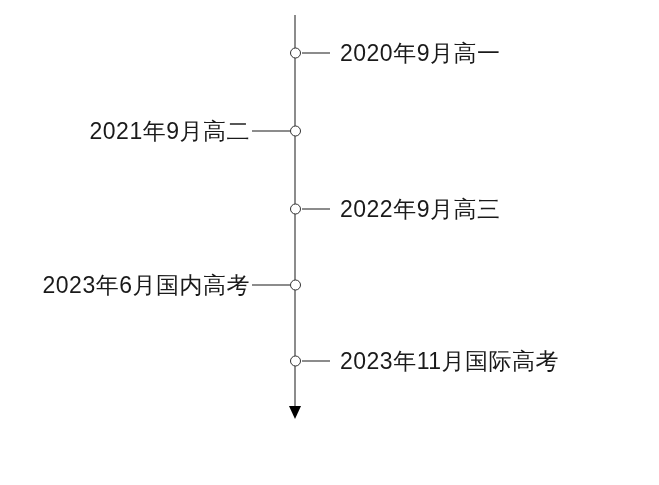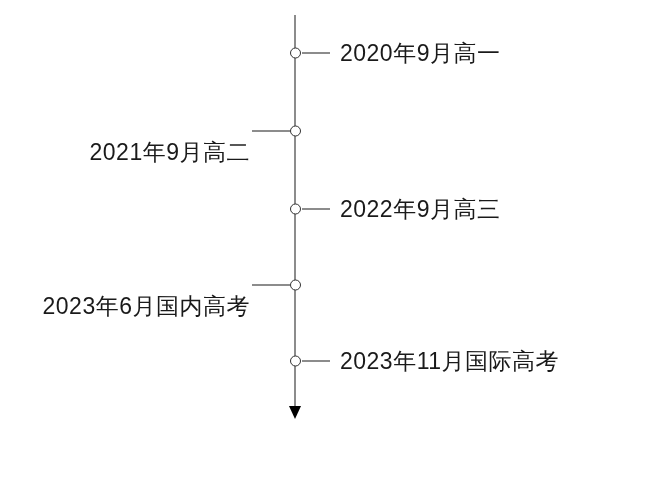--- a/index.html
+++ b/index.html
@@ -68,21 +68,21 @@
   .label {
     position: absolute;
     top: 0;
     transform: translateY(-50%);
     white-space: nowrap;
     font-size: 23px;
     color: var(--text, #1a1a1a);
     letter-spacing: 0.5px;
   }
   .entry.right .label { left: 340px; text-align: left; }
-  .entry.left  .label { right: 409px; text-align: center; margin-top: 21px; }
+  .entry.left  .label { right: 409px; text-align: center; }
 </style>
 </head>
 <body>
 
 <div class="canvas">
   <div class="axis"></div>
   <div class="arrowhead"></div>
 
   <div class="entry right e1">
     <span class="connector"></span>

